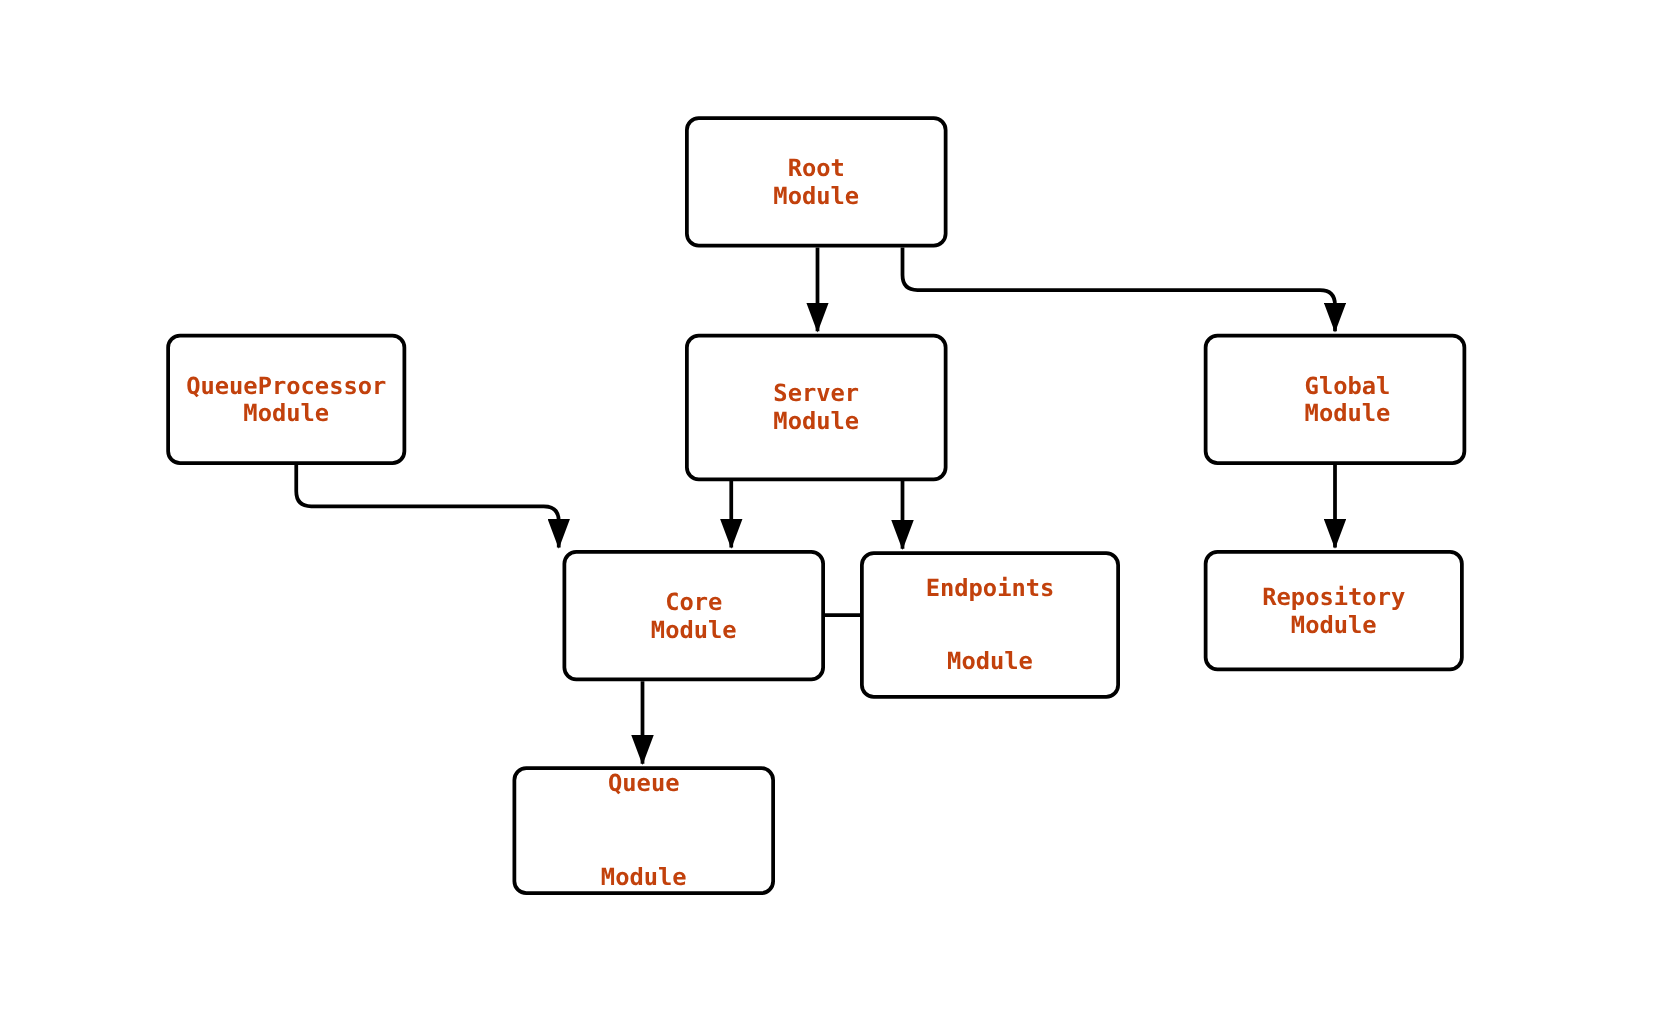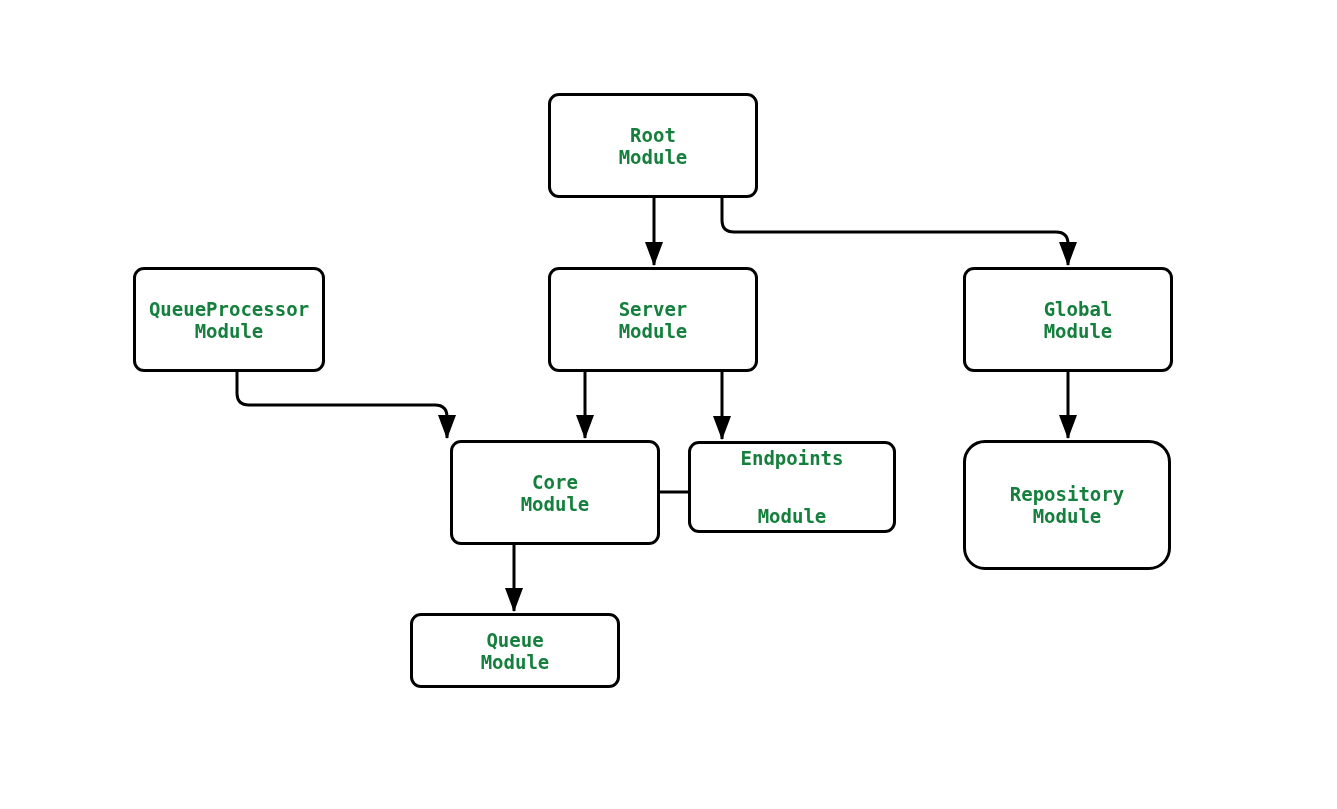--- a/index.html
+++ b/index.html
@@ -27,34 +27,34 @@
     position: absolute;
     box-sizing: border-box;
     background: #ffffff;
     border: 3px solid #000000;
     border-radius: 11px;
     display: flex;
     flex-direction: column;
     align-items: center;
     justify-content: center;
     text-align: center;
-    color: #15803d;
+    color: #c2410c;
     font-weight: bold;
     font-size: 19px;
     line-height: 22px;
     white-space: nowrap;
   }
   .node-root          { left: 548px;  top: 93px;  width: 210px; height: 105px; }
   .node-queueprocessor{ left: 133px;  top: 267px; width: 192px; height: 105px; }
-  .node-server        { left: 548px;  top: 267px; width: 210px; height: 105px; }
+  .node-server        { left: 548px;  top: 267px; width: 210px; height: 118px; }
   .node-global        { left: 963px;  top: 267px; width: 210px; height: 105px; padding-left: 20px; }
   .node-core          { left: 410px;  top: 440px; width: 210px; height: 105px; margin-left: 40px; }
-  .node-endpoints     { left: 688px;  top: 441px; width: 208px; height: 92px; gap: 36px; }
-  .node-repository    { left: 963px;  top: 440px; width: 208px; height: 130px; border-radius: 22px; }
-  .node-queue         { left: 410px;  top: 613px; width: 210px; height: 75px; }
+  .node-endpoints     { left: 688px;  top: 441px; width: 208px; height: 118px; gap: 36px; }
+  .node-repository    { left: 963px;  top: 440px; width: 208px; height: 97px; }
+  .node-queue         { left: 410px;  top: 613px; width: 210px; height: 103px; justify-content: space-between; }
 </style>
 </head>
 <body>
 
 <div class="canvas">
 
   <svg class="edges-layer" width="1337" height="809" viewBox="0 0 1337 809" xmlns="http://www.w3.org/2000/svg">
     <defs>
       <marker id="arrow" markerUnits="userSpaceOnUse" markerWidth="24" markerHeight="18" refX="23" refY="9" orient="auto">
         <path d="M0,0 L24,9 L0,18 Z" fill="#000000"></path>

